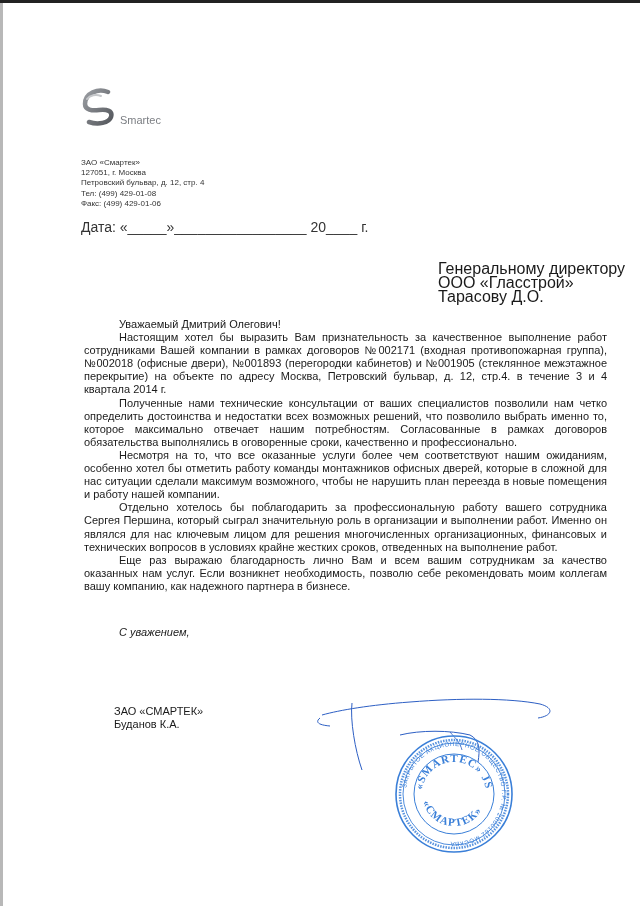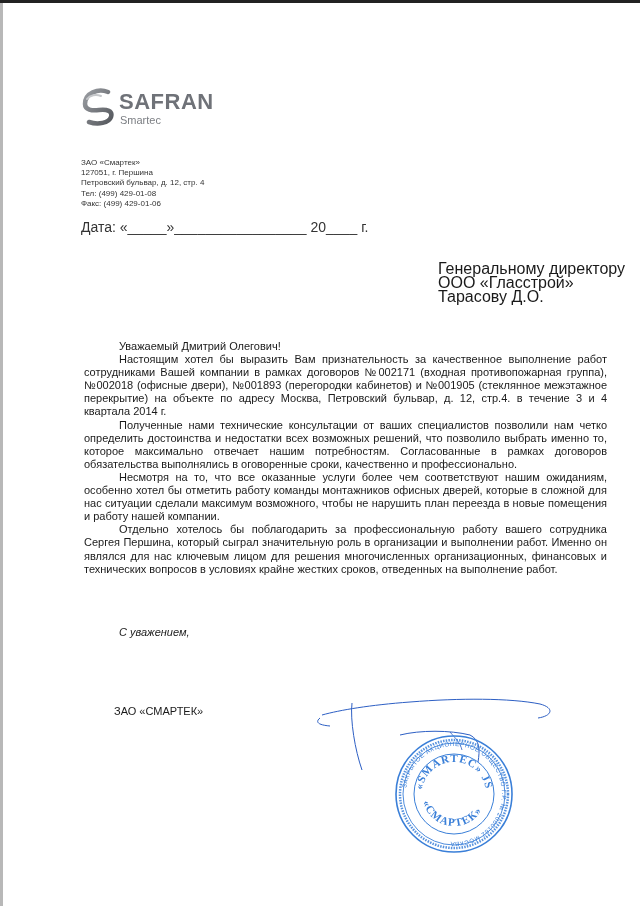--- a/index.html
+++ b/index.html
@@ -14,21 +14,21 @@
   .logo-word { position: absolute; left: 39px; top: 2px; font-family: "Liberation Sans", sans-serif; font-weight: bold; font-size: 22px; letter-spacing: 0.5px; color: #6f7278; }
   .logo-sub { position: absolute; left: 40px; top: 27px; font-size: 11px; color: #7b7e83; }
 
   .sender { position: absolute; left: 81px; top: 158px; font-size: 8px; line-height: 10.2px; color: #333; }
   .sender div { white-space: nowrap; }
   .date-line { position: absolute; left: 81px; top: 219px; font-size: 14px; color: #333; white-space: nowrap; }
 
   .recipient { position: absolute; left: 438px; top: 262px; font-size: 16px; line-height: 14px; color: #1a1a1a; }
   .recipient div { white-space: nowrap; }
 
-  .body-text { position: absolute; left: 84px; top: 318px; width: 523px; font-size: 11px; line-height: 13.1px; color: #1a1a1a; margin-top: 22px; }
+  .body-text { position: absolute; left: 84px; top: 318px; width: 523px; font-size: 11px; line-height: 13.1px; color: #1a1a1a; }
   .body-text .p { text-align: justify; text-indent: 35px; }
   .body-text .greeting { text-indent: 35px; }
   .closing { position: absolute; left: 119px; top: 626px; font-size: 11px; color: #1a1a1a; font-style: italic; }
 
   .signer { position: absolute; left: 114px; top: 705px; font-size: 11px; line-height: 13px; color: #1a1a1a; }
   .signer div { white-space: nowrap; }
 
   .signature { position: absolute; left: 300px; top: 690px; width: 300px; height: 110px; }
   .stamp { position: absolute; left: 393px; top: 733px; width: 122px; height: 122px; }
 </style>
@@ -44,51 +44,52 @@
   <svg class="logo-mark" viewBox="0 0 40 40">
     <defs>
       <linearGradient id="g1" x1="0" y1="0" x2="1" y2="1">
         <stop offset="0" stop-color="#9a9da2"></stop>
         <stop offset="1" stop-color="#55585d"></stop>
       </linearGradient>
     </defs>
     <path d="M28 5 C18 1 5 6 5 17 C5 23 12 24 19 23 C27 22 33 24 31 30 C29 36 18 38 9 35" fill="none" stroke="url(#g1)" stroke-width="4.5" stroke-linecap="round"></path>
     <path d="M7 12 C10 8 16 7 21 9" fill="none" stroke="#c6c8cb" stroke-width="2" stroke-linecap="round"></path>
   </svg>
-  <div class="logo-word">SAFRAN</div>
   <div class="logo-sub">Smartec</div>
 </div>
 
 <div class="sender">
   <div>ЗАО «Смартек»</div>
-  <div>127051, г. Першина</div>
+  <div>127051, г. Москва</div>
   <div>Петровский бульвар, д. 12, стр. 4</div>
   <div>Тел: (499) 429-01-08</div>
   <div>Факс: (499) 429-01-06</div>
 </div>
 <div class="date-line">Дата: «_____»_________________ 20____ г.</div>
 
 <div class="recipient">
   <div>Генеральному директору</div>
   <div>ООО «Гласстрой»</div>
   <div>Тарасову Д.О.</div>
 </div>
 
 <div class="body-text">
   <div class="greeting">Уважаемый Дмитрий Олегович!</div>
   <div class="p">Настоящим хотел бы выразить Вам признательность за качественное выполнение работ сотрудниками Вашей компании в рамках договоров №002171 (входная противопожарная группа), №002018 (офисные двери), №001893 (перегородки кабинетов) и №001905 (стеклянное межэтажное перекрытие) на объекте по адресу Москва, Петровский бульвар, д. 12, стр.4. в течение 3 и 4 квартала 2014 г.</div>
   <div class="p">Полученные нами технические консультации от ваших специалистов позволили нам четко определить достоинства и недостатки всех возможных решений, что позволило выбрать именно то, которое максимально отвечает нашим потребностям. Согласованные в рамках договоров обязательства выполнялись в оговоренные сроки, качественно и профессионально.</div>
   <div class="p">Несмотря на то, что все оказанные услуги более чем соответствуют нашим ожиданиям, особенно хотел бы отметить работу команды монтажников офисных дверей, которые в сложной для нас ситуации сделали максимум возможного, чтобы не нарушить план переезда в новые помещения и работу нашей компании.</div>
   <div class="p">Отдельно хотелось бы поблагодарить за профессиональную работу вашего сотрудника Сергея Першина, который сыграл значительную роль в организации и выполнении работ. Именно он являлся для нас ключевым лицом для решения многочисленных организационных, финансовых и технических вопросов в условиях крайне жестких сроков, отведенных на выполнение работ.</div>
+  <div class="p">Еще раз выражаю благодарность лично Вам и всем вашим сотрудникам за качество оказанных нам услуг. Если возникнет необходимость, позволю себе рекомендовать моим коллегам вашу компанию, как надежного партнера в бизнесе.</div>
 </div>
 
 <div class="closing">С уважением,</div>
 
 <div class="signer">
   <div>ЗАО «СМАРТЕК»</div>
+  <div>Буданов К.А.</div>
 </div>
 
 <svg class="signature" viewBox="0 0 300 110">
   <path d="M22 25 C40 20 70 15 110 12 C160 8 210 8 240 14 C255 18 252 26 238 28" fill="none" stroke="#2d5fc4" stroke-width="1"></path>
   <path d="M52 13 C50 30 55 60 62 80" fill="none" stroke="#2d5fc4" stroke-width="1"></path>
   <path d="M20 28 C15 32 18 35 30 36" fill="none" stroke="#2d5fc4" stroke-width="1"></path>
   <path d="M100 45 C120 40 150 40 170 45 C180 50 180 60 178 72" fill="none" stroke="#2d5fc4" stroke-width="1"></path>
   <path d="M150 42 C155 48 160 52 162 60" fill="none" stroke="#2d5fc4" stroke-width="0.8"></path>
 </svg>
 

